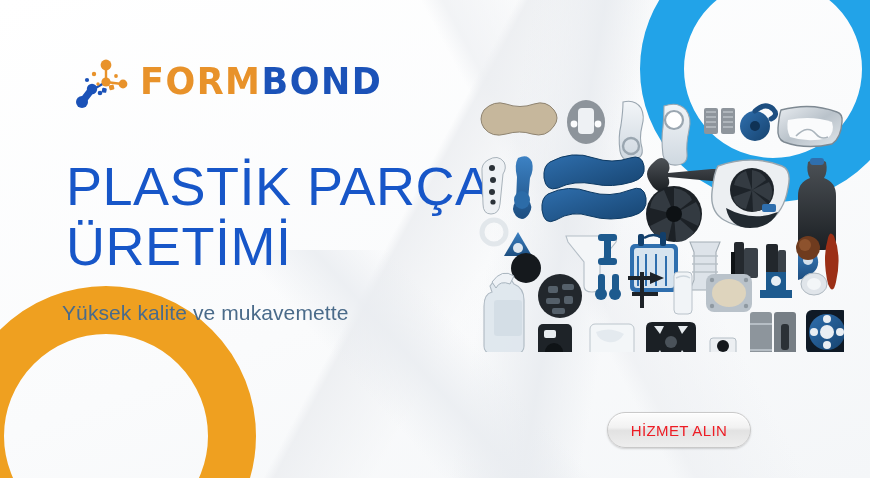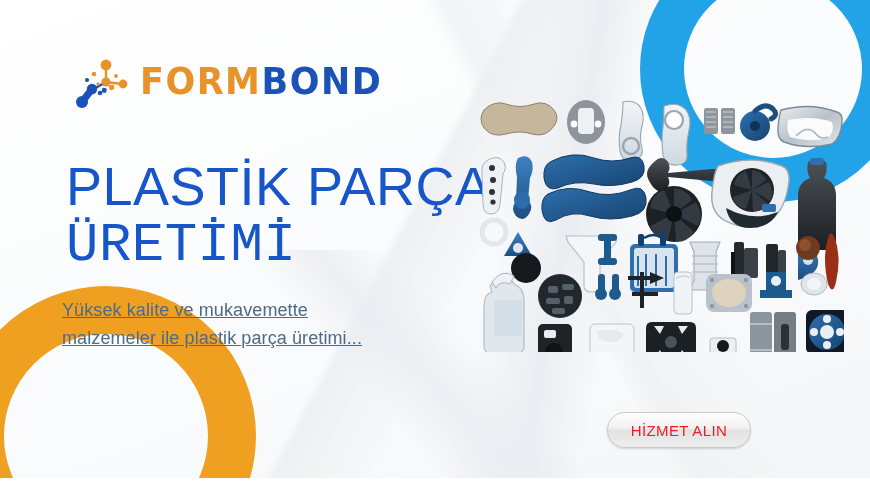--- a/index.html
+++ b/index.html
@@ -93,34 +93,33 @@
     top: 152px;
     width: 430px;
     margin: 4px;
     font-family: "Liberation Sans", sans-serif;
     font-weight: 400;
     font-size: 54px;
     line-height: 1.12;
     letter-spacing: 0.5px;
     color: #1756C8;
   }
-  .headline-l2 { display: block; font-family: Liberation Mono, monospace; }
+  .headline-l2 { display: block; }
 
   
   .subtitle {
     position: absolute;
     left: 62px;
     top: 297px;
     width: 400px;
     margin: 0;
-    font-size: 18px;
+    font-size: 21px;
     line-height: 1.55;
     letter-spacing: 0.1px;
     color: #4A6B8A;
-    text-decoration: underline;
   }
   .subtitle-l2 { display: block; }
 
   
   .collage {
     position: absolute;
     left: 478px;
     top: 96px;
     width: 366px;
     height: 256px;
@@ -183,21 +182,21 @@
       <circle cx="15" cy="28" r="2.1" fill="#1B52B8"></circle>
       <circle cx="28" cy="41" r="2.3" fill="#1B52B8"></circle>
       <rect x="30" y="36" width="4.6" height="4.6" rx="1" fill="#1B52B8" transform="rotate(10 32 38)"></rect>
       <path d="M20 37 L10 50" stroke="#1B52B8" stroke-width="7" stroke-linecap="round"></path>
     </svg>
     <div class="logo-word"><span class="logo-form">FORM</span><span class="logo-bond">BOND</span></div>
   </div>
 
   <h1 class="headline"><span>PLASTİK PARÇA</span><span class="headline-l2">ÜRETİMİ</span></h1>
 
-  <p class="subtitle"><span>Yüksek kalite ve mukavemette</span><span class="subtitle-l2">malzemeler ile plastik parça üretimi...</span></p>
+  <p class="subtitle"><span>Yüksek kalite ve mukavemette</span></p>
 
   <div class="collage">
     <svg class="collage-canvas" viewBox="0 0 366 256">
       <defs>
         <linearGradient id="gTrans" x1="0" y1="0" x2="0" y2="1">
           <stop offset="0" stop-color="#f2f5f8"></stop>
             <stop offset="1" stop-color="#cfd8e0"></stop>
         </linearGradient>
         <linearGradient id="gBlue" x1="0" y1="0" x2="1" y2="1">
           <stop offset="0" stop-color="#2f6fae"></stop>

